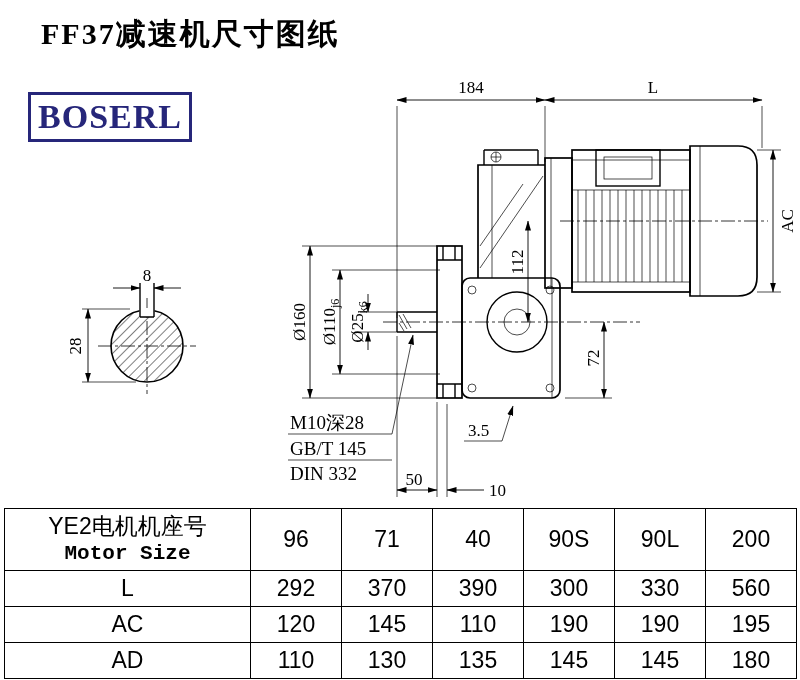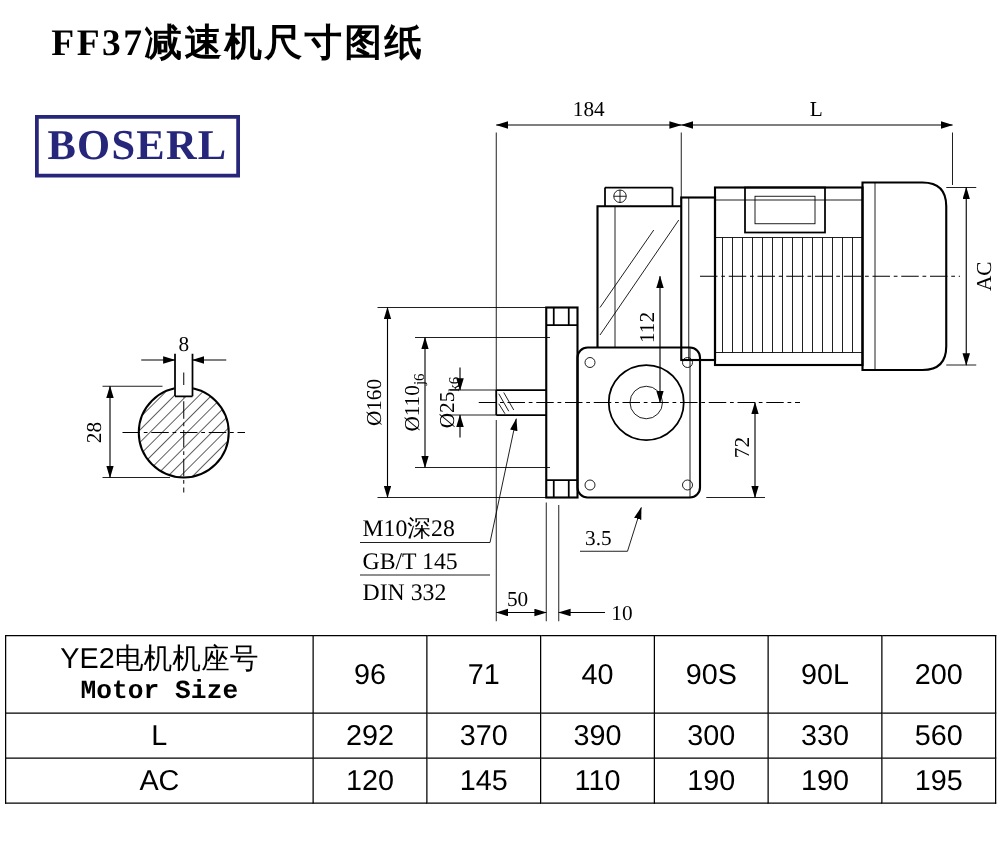--- a/index.html
+++ b/index.html
@@ -204,14 +204,23 @@
     </tr>
     <tr class="row">
       <td>AC</td>
       <td>120</td>
       <td>145</td>
       <td>110</td>
       <td>190</td>
       <td>190</td>
       <td>195</td>
     </tr>
+    <tr class="row">
+      <td>AD</td>
+      <td>110</td>
+      <td>130</td>
+      <td>135</td>
+      <td>145</td>
+      <td>145</td>
+      <td>180</td>
+    </tr>
   </tbody>
 </table>
 
 </body></html>

